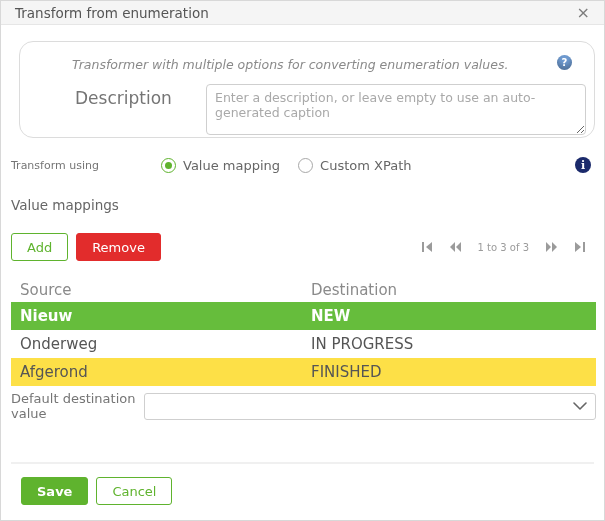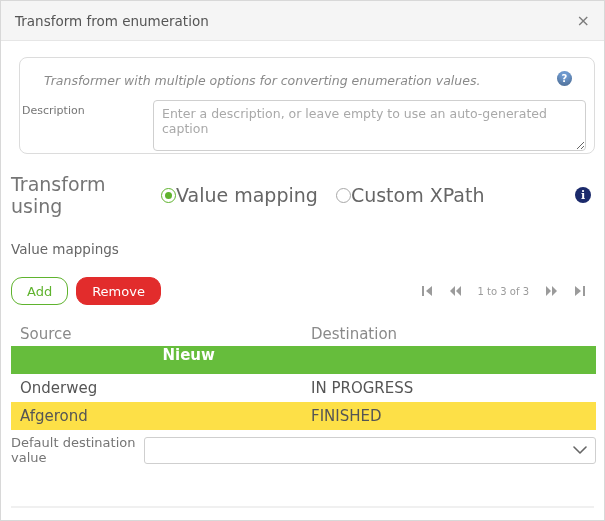--- a/index.html
+++ b/index.html
@@ -6,94 +6,94 @@
   html,body { background:#fff; }
   body { font-family:"DejaVu Sans","Liberation Sans",sans-serif; color:#555; }
 
   .dialog {
     width:605px; height:521px; background:#fff;
     border:1px solid #d8d8d8; overflow:hidden; position:relative;
   }
 
   
   .dlg-header {
-    height:40px; background:#f5f5f5; border-bottom:1px solid #e6e6e6;
+    height:24px; background:#f5f5f5; border-bottom:1px solid #e6e6e6;
     display:flex; align-items:center; padding:0 14px;
   }
   .dlg-title { font-size:13.5px; color:#555; }
   .close-btn {
     margin-left:auto; color:#7d7d7d; font-size:16px; line-height:1;
     cursor:pointer; background:none; border:none; font-family:inherit;
   }
 
   .dlg-body { padding:0 8px 0 10px; }
 
   
   .group-box {
-    margin:16px 1px 0 8px; border:1px solid #dcdcdc; border-radius:8px;
-    padding:13px 8px 9px 2px; height:97px;
+    margin:16px 1px 0 8px; border:1px solid #dcdcdc; border-radius:14px;
+    padding:13px 8px 9px 30px; height:97px;
   }
   .hint-row { display:flex; align-items:flex-start; }
   .hint-text { font-style:italic; color:#8a8a8a; font-size:12.5px; margin-left:22px; padding-top:2px; }
   .help-icon {
     margin-left:auto; margin-right:14px; width:15px; height:15px; border-radius:50%;
     background:var(--help-icon,#6f9bd1); color:#fff; font-size:10px; font-weight:bold;
     display:flex; align-items:center; justify-content:center; flex:none;
     box-shadow:inset 0 -4px 5px rgba(0,0,0,.25); cursor:pointer;
   }
   .desc-row { display:flex; margin-top:12px; }
-  .desc-label { width:131px; flex:none; font-size:11px; color:#757575; padding-top:4px; }
+  .desc-label { width:131px; flex:none; font-size:17px; color:#757575; padding-top:4px;margin-left:25px; }
   .desc-textarea {
     flex:1; height:51px; border:1px solid #cfcfcf; border-radius:4px;
     font-family:inherit; font-size:12.5px; color:#555; padding:5px 8px;
     resize:both; outline:none;
   }
   .desc-textarea::placeholder { color:#a9a9a9; }
 
   
   .transform-row { display:flex; align-items:center; margin-top:19px; padding-left:0; }
-  .transform-label { width:150px; flex:none; font-size:19px; color:#757575; }
+  .transform-label { width:150px; flex:none; font-size:11px; color:#757575; }
   .radio-option { display:flex; align-items:center; margin-right:18px; cursor:pointer; }
   .radio {
     width:15px; height:15px; border-radius:50%; border:1px solid #a8a8a8;
     background:#fff; position:relative; flex:none;
   }
   .radio.checked { border-color:var(--green,#5fb32e); }
   .radio.checked::after {
     content:''; position:absolute; left:3px; top:3px; right:3px; bottom:3px;
     border-radius:50%; background:var(--green,#5fb32e);
   }
-  .radio-label { font-size:19px; color:#666; }
+  .radio-label { font-size:13px; color:#666; margin-left:7px; }
   .info-icon {
     margin-left:auto; margin-right:5px; width:16px; height:16px; border-radius:50%;
     background:var(--info-icon,#1b2a6b); color:#fff; font-size:11px; font-weight:bold;
     font-family:"DejaVu Serif","Liberation Serif",serif;
     display:flex; align-items:center; justify-content:center; flex:none; cursor:pointer;
   }
 
   
   .section-title { margin-top:24px; font-size:13.5px; color:#666; }
   .toolbar-row { display:flex; align-items:center; margin-top:20px; }
-  .btn { height:28px; font-family:inherit; font-size:13px; border-radius:11px; cursor:pointer; padding:0 15px; }
+  .btn { height:28px; font-family:inherit; font-size:13px; border-radius:3px; cursor:pointer; padding:0 15px; }
   .btn-add { background:#fff; border:1px solid var(--green,#5fb32e); color:var(--green,#5fb32e); }
   .btn-remove { background:var(--red,#e22c2c); border:1px solid var(--red,#e22c2c); color:#fff; margin-left:8px; }
   .pagination { margin-left:auto; margin-right:10px; display:flex; align-items:center; }
   .pg-btn { background:none; border:none; cursor:pointer; padding:0; display:flex; align-items:center; }
   .pg-btn + .pg-btn, .pg-text { margin-left:16px; }
   .pg-btn svg { fill:#9b9b9b; }
   .pg-text { font-size:10px; color:#9b9b9b; margin-right:16px; }
 
   
   .vm-table { margin-top:16px; }
   .trow { display:flex; align-items:center; height:28px; font-size:15px; }
   .thead { height:25px; color:#8a8a8a; }
   .cell-src { width:300px; flex:none; padding-left:9px; }
   .cell-dst { flex:1; }
   .trow.striped { background:#fde047; }
-  .trow.selected { background:var(--row-selected,#66bd3c); color:#fff; font-weight:bold;flex-direction:column; }
+  .trow.selected { background:var(--row-selected,#66bd3c); color:#fff; font-weight:bold; }
 
   
   .default-row { display:flex; align-items:center; margin-top:5px; padding-left:0; }
   .default-label { width:133px; flex:none; font-size:13px; color:#757575; }
   .select-box {
     flex:1; height:27px; border:1px solid #cfcfcf; border-radius:3px; background:#fff;
     display:flex; align-items:center; justify-content:flex-end; padding-right:8px; cursor:pointer;
   }
   .select-value { flex:1; font-size:12.5px; color:#555; padding-left:8px; }
 
@@ -175,20 +175,21 @@
     </div>
 
     <div class="vm-table">
       <div class="trow thead">
         <span class="cell-src">Source</span>
         <span class="cell-dst">Destination</span>
       </div>
       <div id="vm-rows">
           <div class="trow selected">
             <span class="cell-src">Nieuw</span>
+            <span class="cell-dst">NEW</span>
           </div>
           <div class="trow">
             <span class="cell-src">Onderweg</span>
             <span class="cell-dst">IN PROGRESS</span>
           </div>
           <div class="trow striped">
             <span class="cell-src">Afgerond</span>
             <span class="cell-dst">FINISHED</span>
           </div>
         </div>

